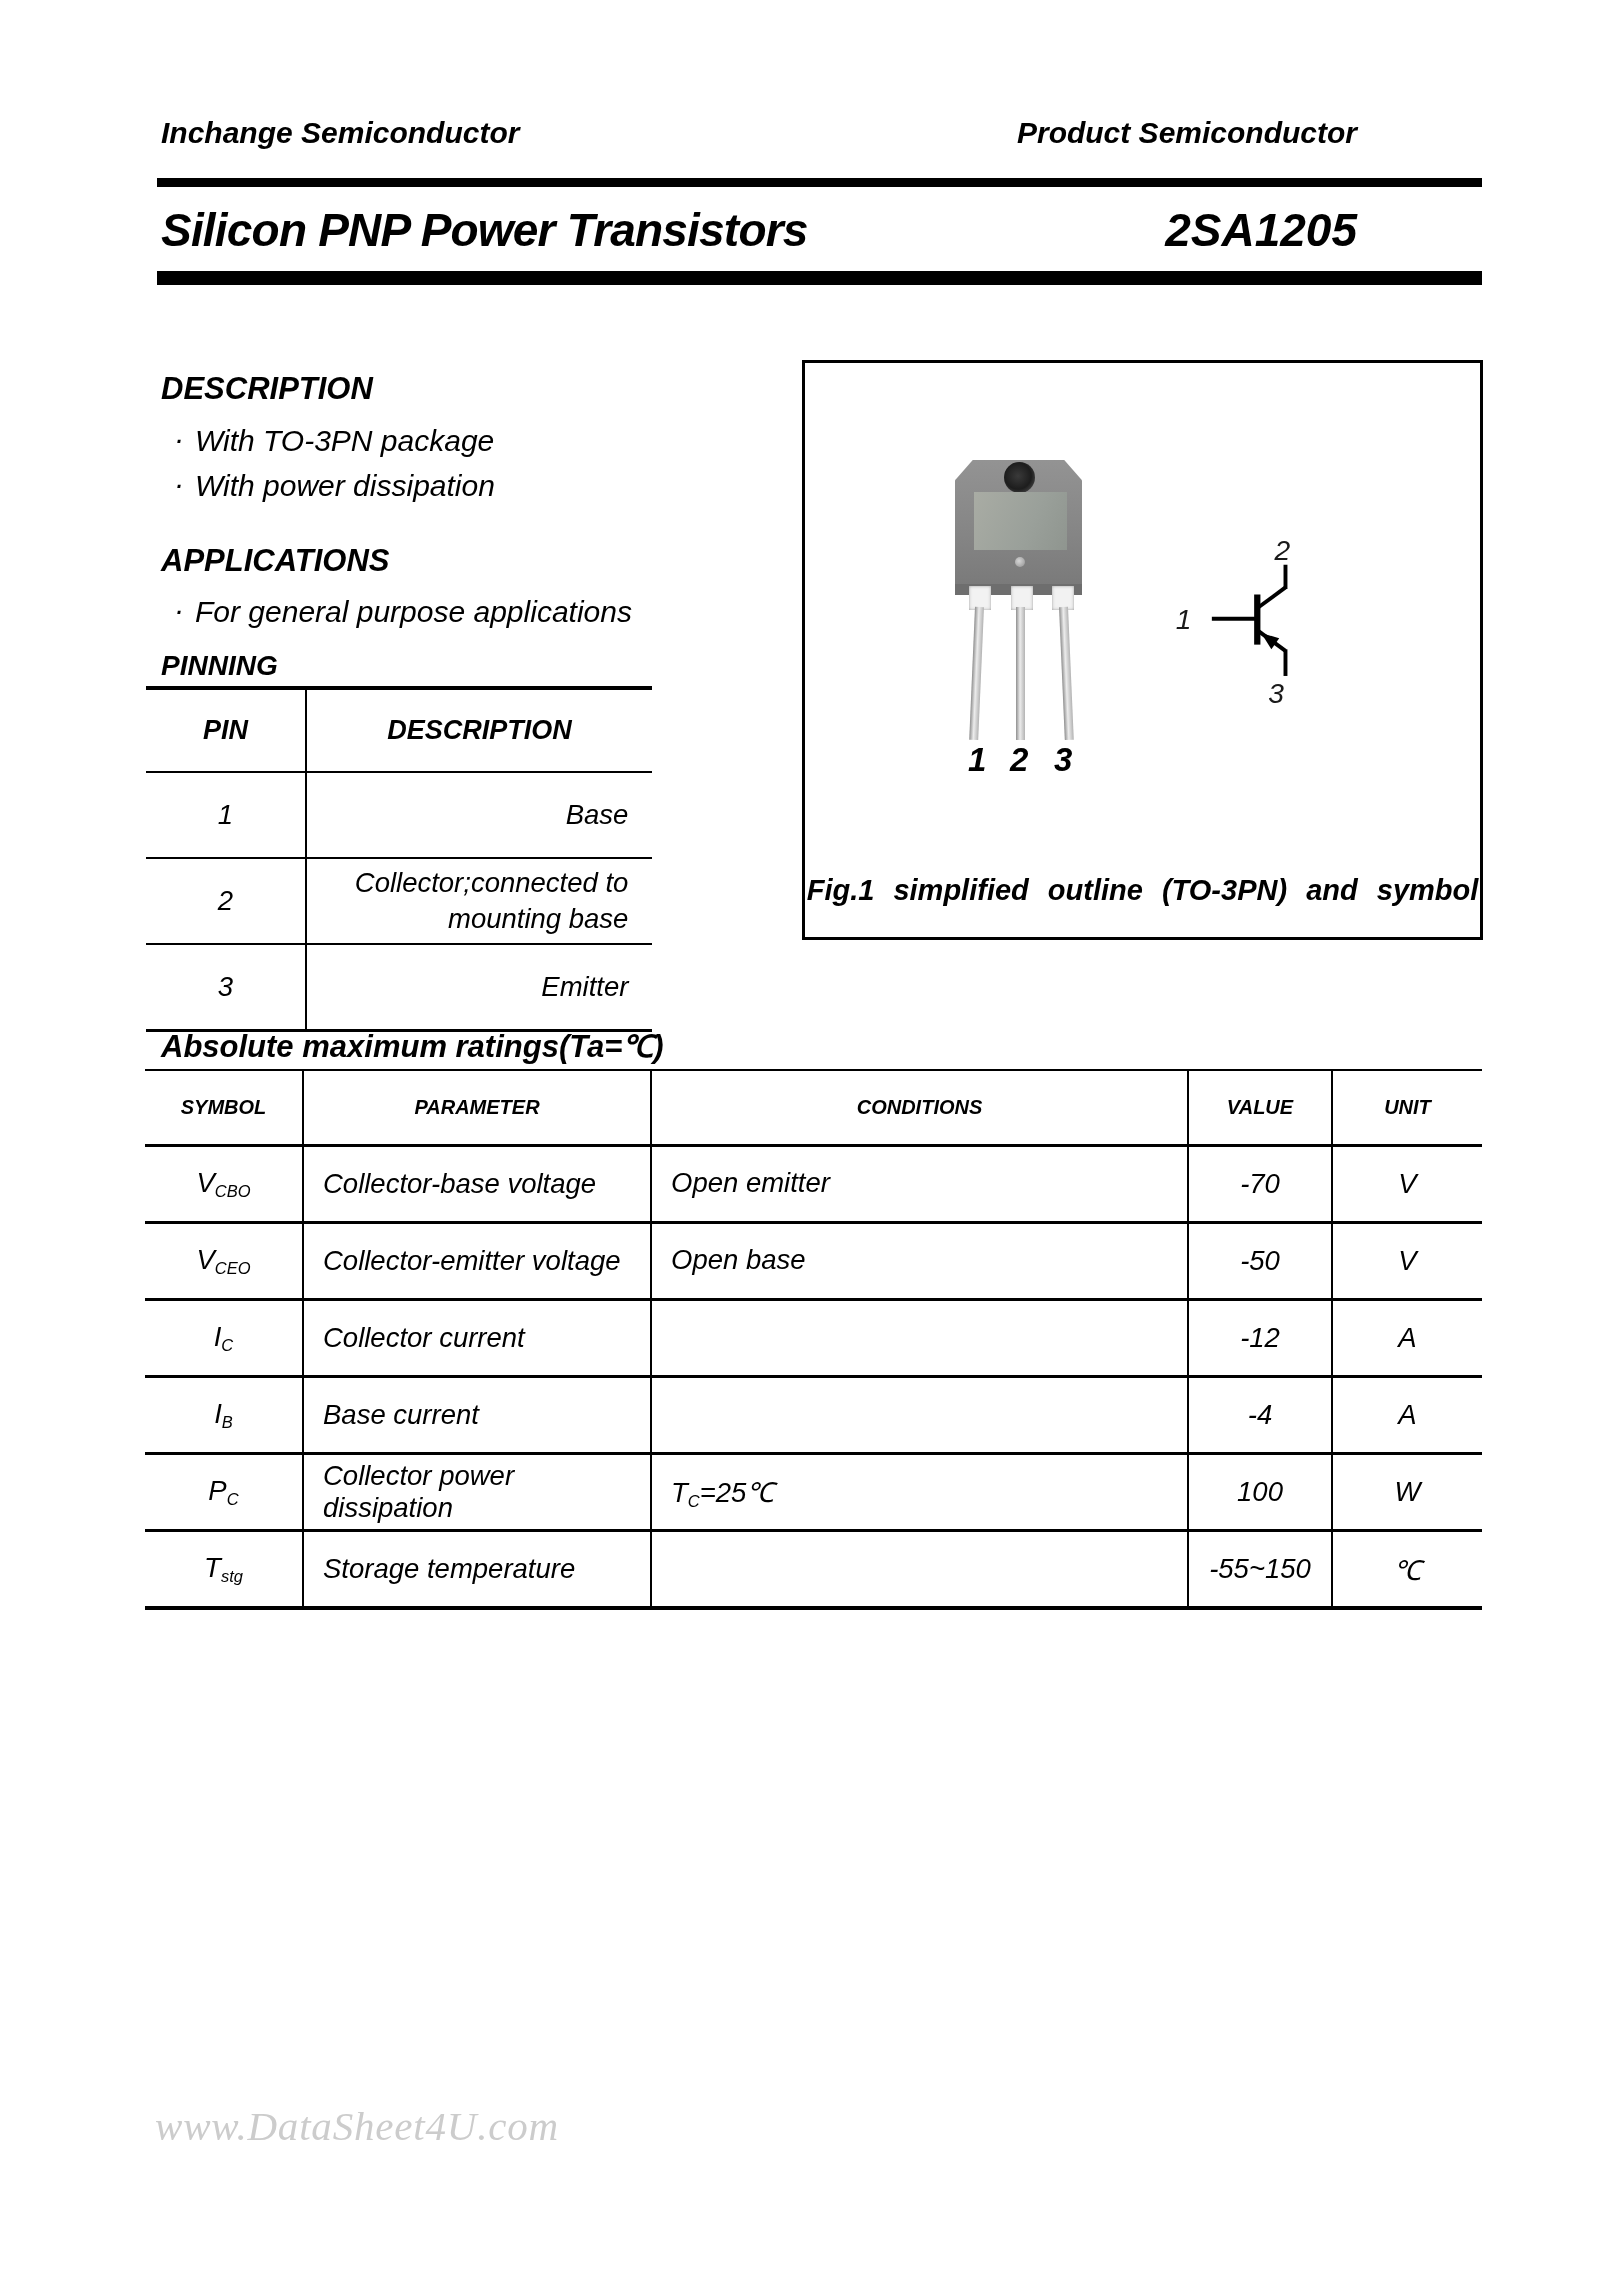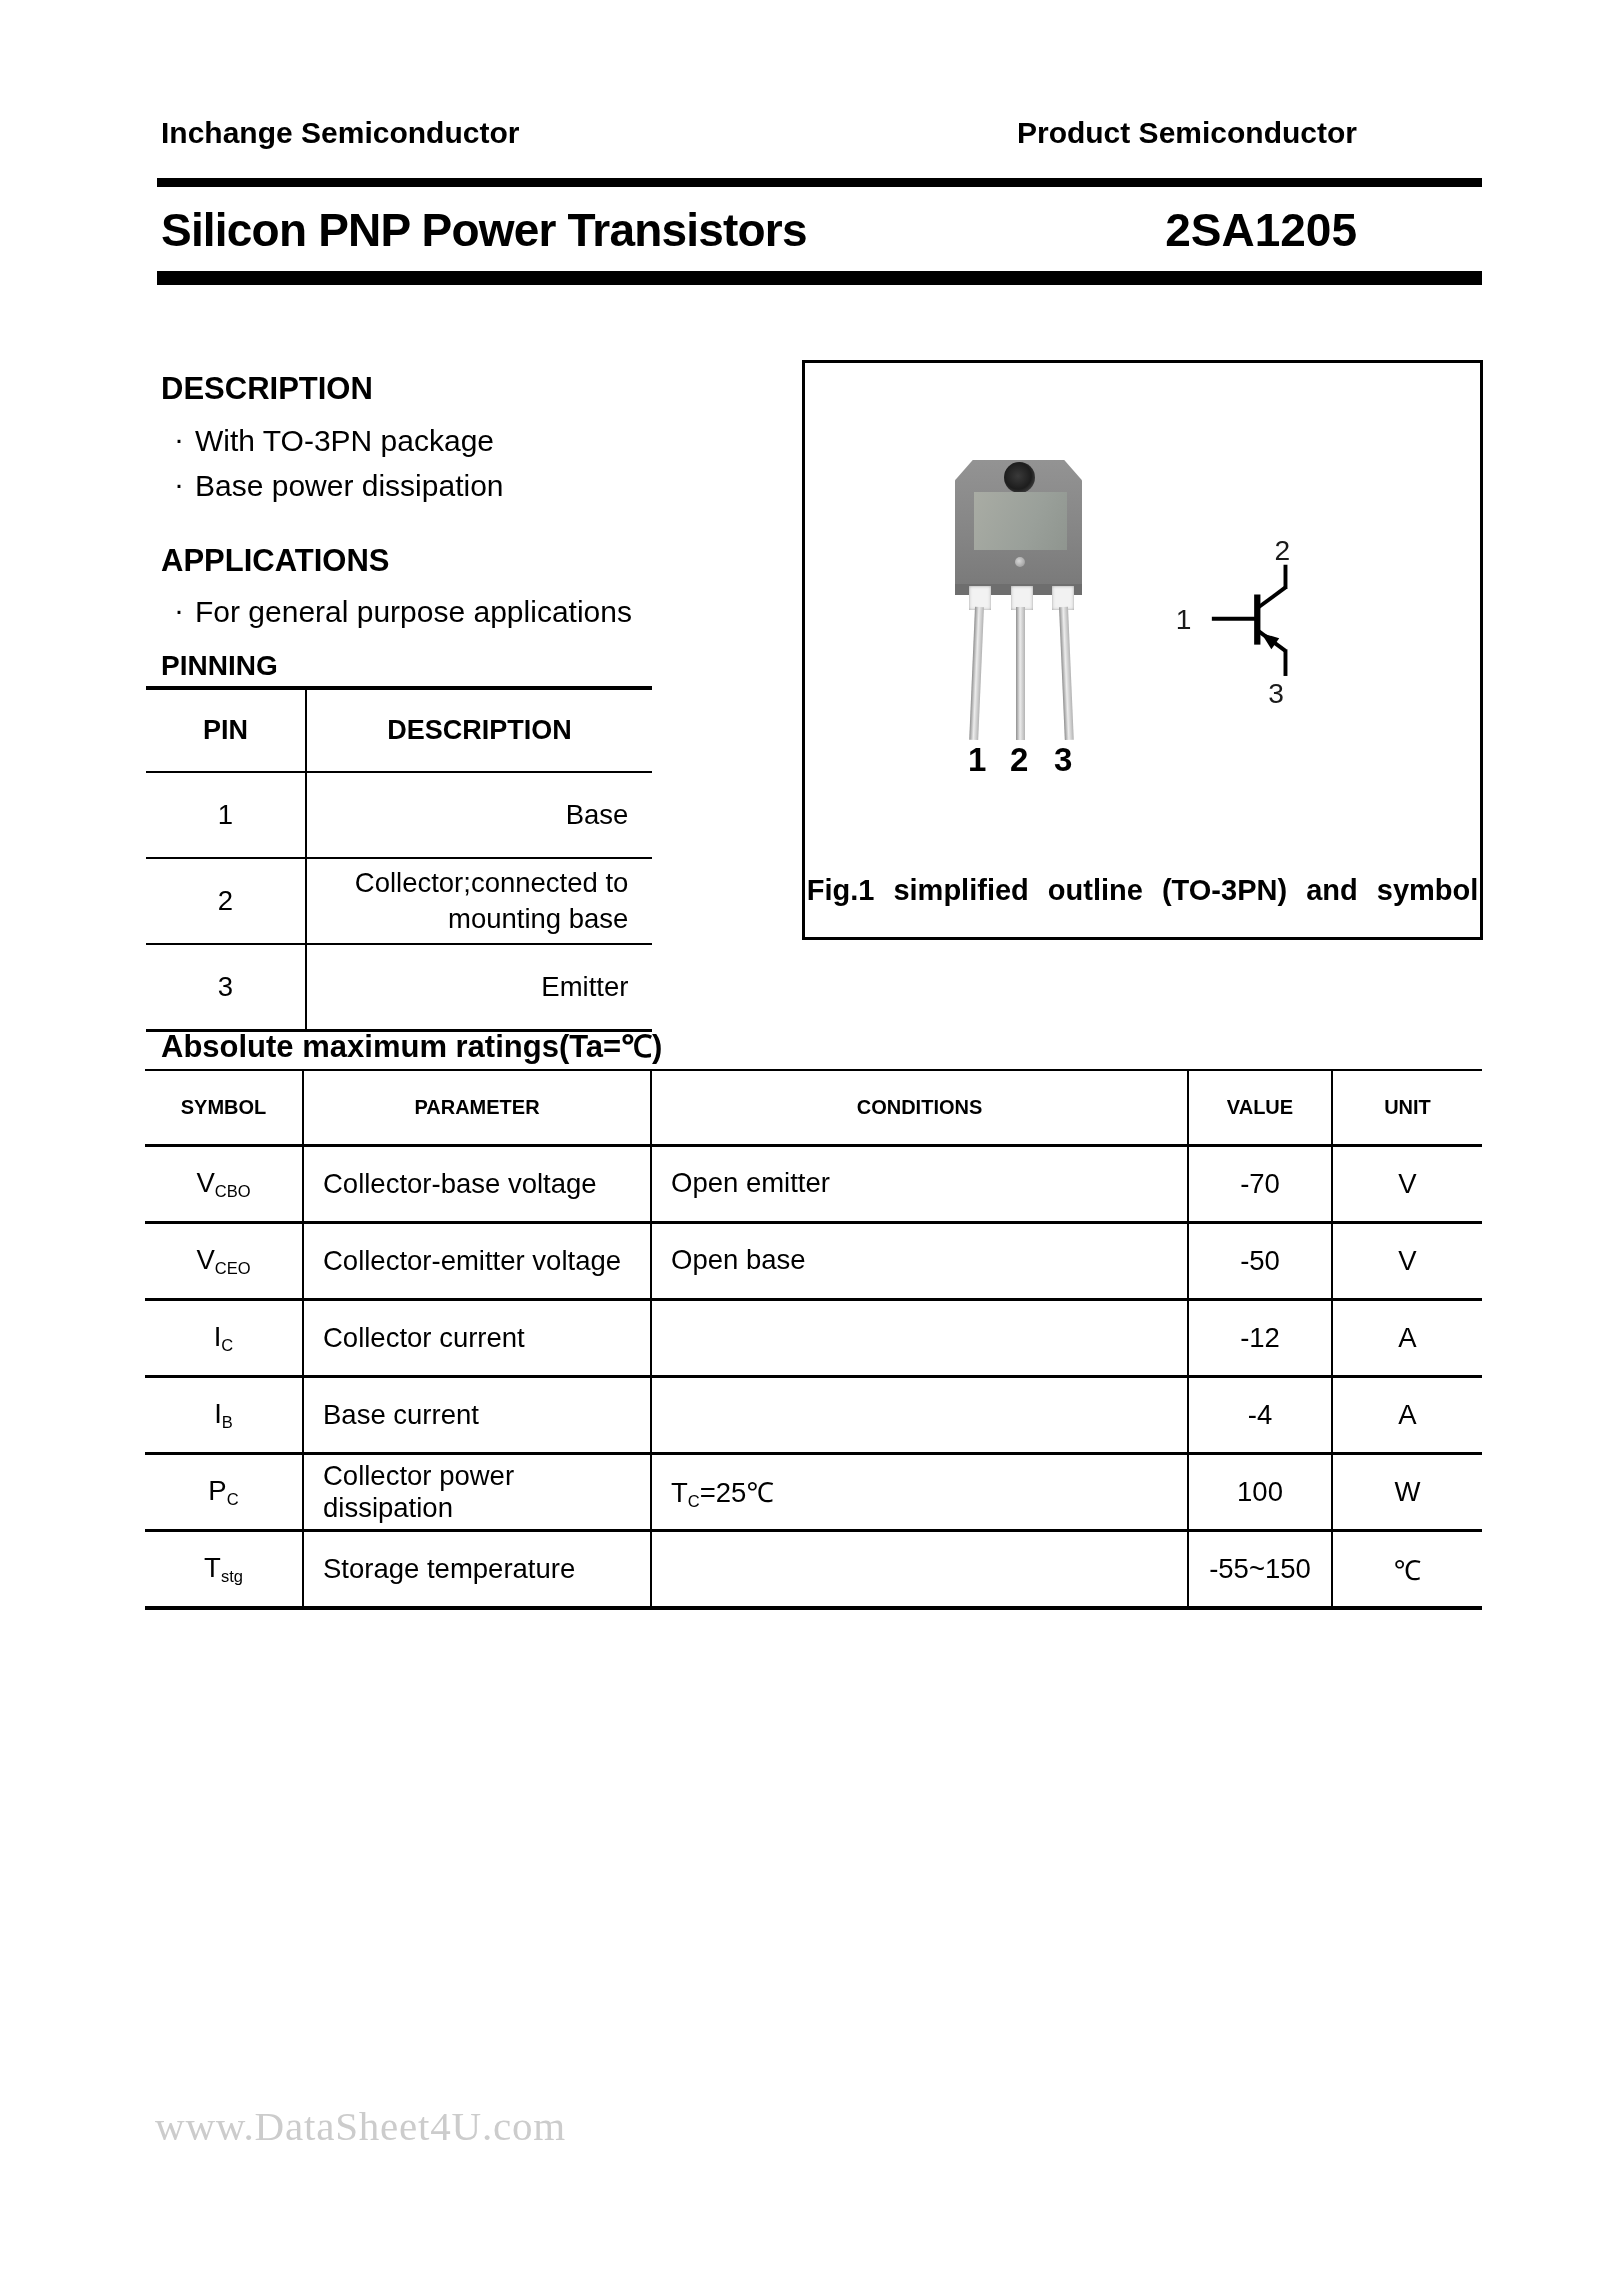--- a/index.html
+++ b/index.html
@@ -1,18 +1,18 @@
 <!DOCTYPE html>
 <html style="font-size:12.6px"><head>
 <meta charset="utf-8">
 <style>
   html,body{margin:0;padding:0;background:#ffffff;}
   #page{
     position:relative;width:1505px;height:2295px;background:#ffffff;
-    font-family:"Liberation Sans",sans-serif;color:#000;overflow:hidden;
+    font-family:"Liberation Sans",sans-serif;color:#000;overflow:hidden;font-style:italic;
   }
   .abs{position:absolute;}
   
   .company{left:161px;top:116px;font-size:30px;font-weight:bold;}
   .spec{right:148px;top:116px;font-size:30px;font-weight:bold;}
   .bar1{left:157px;top:178px;width:1325px;height:9.4px;background:#000;}
   .title{left:161px;top:203px;font-size:46px;font-weight:bold;letter-spacing:-0.8px;}
   .part{right:148px;top:203px;font-size:46px;font-weight:bold;}
   .bar2{left:157px;top:271px;width:1325px;height:14px;background:#000;}
   
@@ -73,21 +73,21 @@
 
   <div class="abs company">Inchange Semiconductor</div>
   <div class="abs spec">Product Semiconductor</div>
   <div class="abs bar1"></div>
   <div class="abs title">Silicon PNP Power Transistors</div>
   <div class="abs part">2SA1205</div>
   <div class="abs bar2"></div>
 
   <div class="abs sec-head" style="top:371px">DESCRIPTION</div>
   <div class="abs bullet-line" style="top:424px"><span class="bullet-dot">·</span><span>With TO-3PN package</span></div>
-  <div class="abs bullet-line" style="top:469px"><span class="bullet-dot">·</span><span>Base power dissipation</span></div>
+  <div class="abs bullet-line" style="top:469px"><span class="bullet-dot">·</span><span>With power dissipation</span></div>
 
   <div class="abs sec-head" style="top:543px">APPLICATIONS</div>
   <div class="abs bullet-line" style="top:595px"><span class="bullet-dot">·</span><span>For general purpose applications</span></div>
 
   <div class="abs pin-head">PINNING</div>
   <table class="abs pin-table">
     <colgroup>
         <col style="width:160px">
         <col style="width:346px">
       </colgroup>

